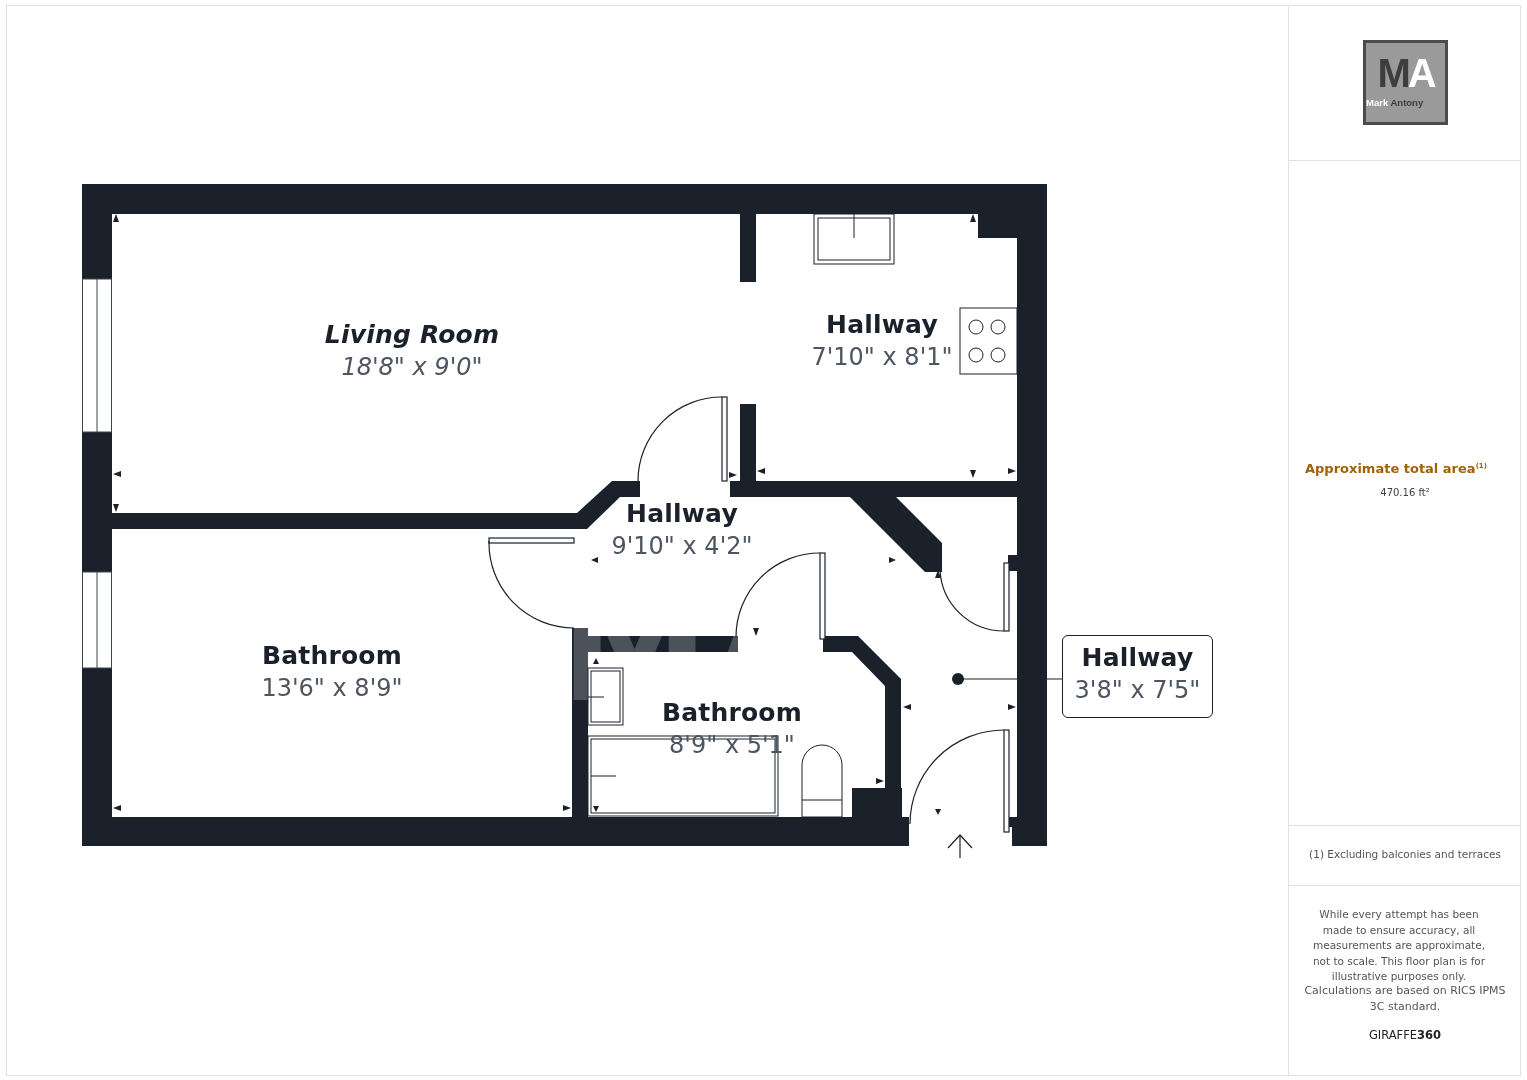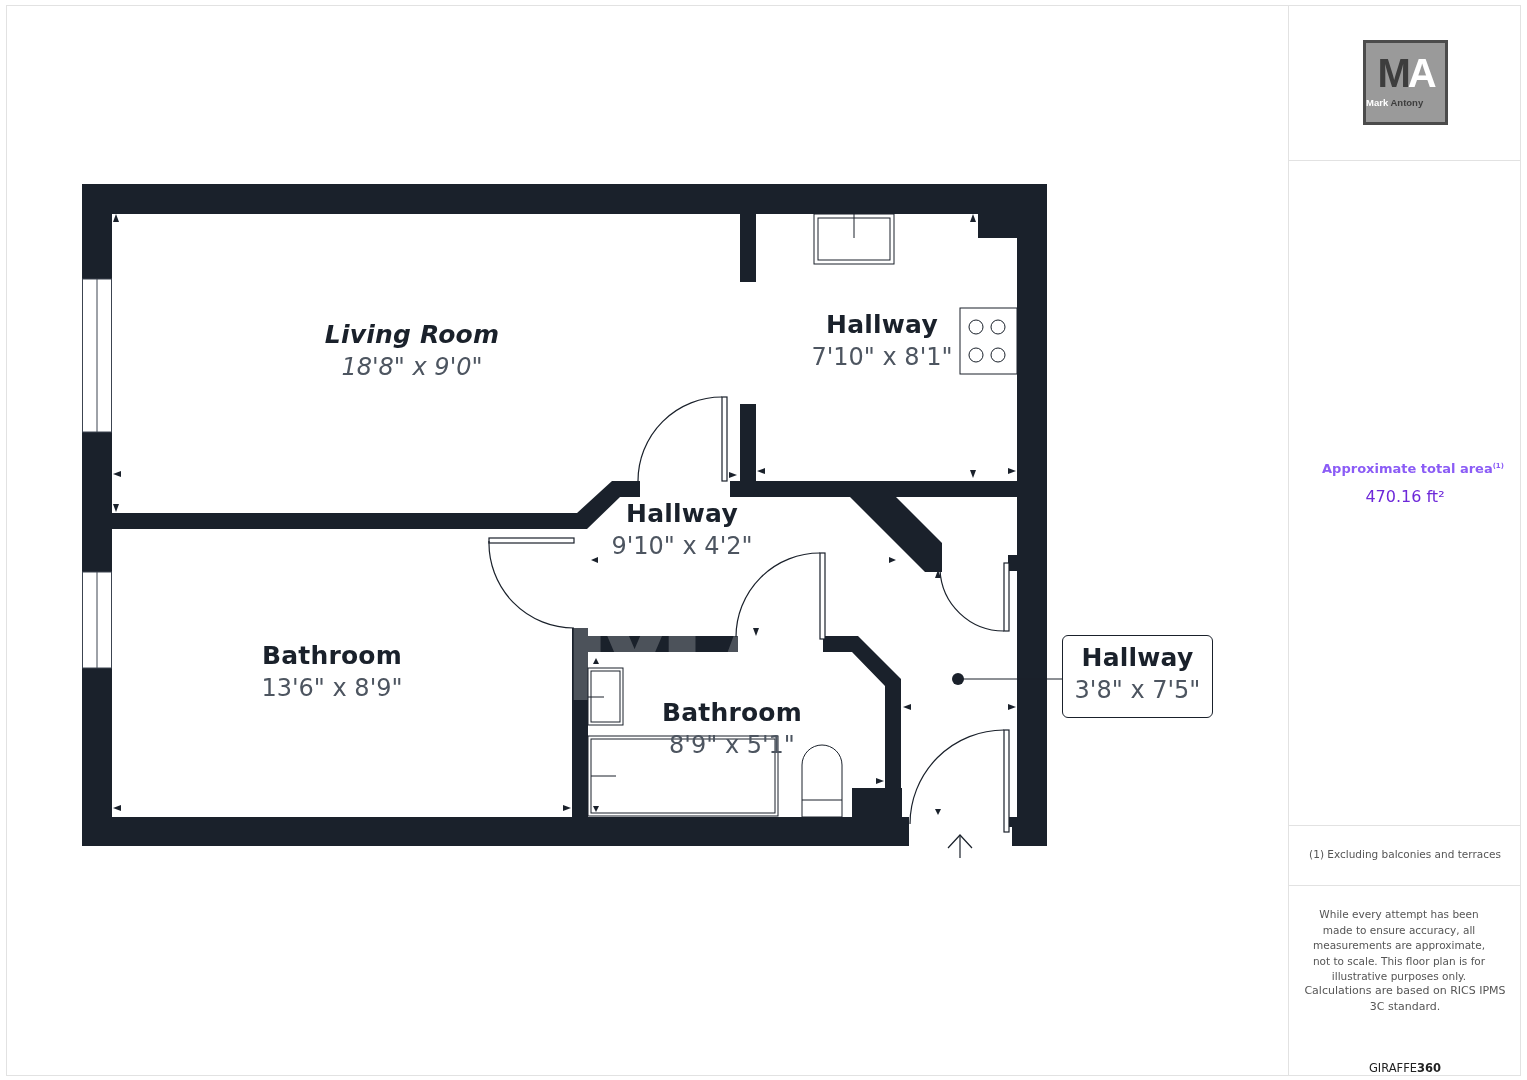--- a/index.html
+++ b/index.html
@@ -14,27 +14,27 @@
   .sidebar { position: absolute; left: 1288px; top: 5px; width: 233px; height: 1071px; border-left: 1px solid #e2e2e2; box-sizing: border-box; }
   .sb-section { position: absolute; left: 0; width: 232px; box-sizing: border-box; border-bottom: 1px solid #e2e2e2; }
   .logo-wrap { position: absolute; left: 74px; top: 35px; width: 85px; height: 85px; background: #4b4b4b; padding: 3px; box-sizing: border-box; }
   .logo-inner { width: 100%; height: 100%; background: #9a9a9a; position: relative; }
   .logo-mono { position: absolute; left: 0; right: 0; top: 10px; text-align: center; font-family: "Liberation Sans", sans-serif; font-weight: bold; font-size: 40px; line-height: 40px; letter-spacing: -3px; }
   .logo-m { color: #3d3d3d; }
   .logo-a { color: #ffffff; }
   .logo-name { position: absolute; left: 0; right: 0; top: 54px; text-align: left; font-family: "Liberation Sans", sans-serif; font-weight: bold; font-size: 9.5px; }
   .logo-name .mk { color: #ffffff; }
   .logo-name .an { color: #3d3d3d; }
-  .area-title { position: absolute; left: 16px; right: 0; top: 456px; text-align: center; font-family: "DejaVu Sans", sans-serif; font-weight: bold; font-size: 13px; color: #8b5cf6; }
+  .area-title { position: absolute; left: 16px; right: 0; top: 456px; text-align: left; font-family: "DejaVu Sans", sans-serif; font-weight: bold; font-size: 13px; color: #a16207; }
   .area-title sup { font-size: 7px; }
-  .area-value { position: absolute; left: 0; right: 0; top: 482px; text-align: center; font-family: "DejaVu Sans", sans-serif; font-size: 16px; color: #6d28d9; }
+  .area-value { position: absolute; left: 0; right: 0; top: 482px; text-align: center; font-family: "DejaVu Sans", sans-serif; font-size: 10px; color: #404040; }
   .footnote { position: absolute; left: 0; right: 0; top: 843px; text-align: center; font-family: "DejaVu Sans", sans-serif; font-size: 10.5px; color: #555; }
   .disclaimer { position: absolute; left: 14px; right: 26px; top: 902px; text-align: center; font-family: "DejaVu Sans", sans-serif; font-size: 10.5px; line-height: 15.5px; color: #555; }
   .calc { position: absolute; left: 14px; right: 14px; top: 978px; text-align: center; font-family: "DejaVu Sans", sans-serif; font-size: 11px; line-height: 15.5px; color: #555; }
-  .brand { position: absolute; left: 0; right: 0; top: 1056px; text-align: center; font-family: "DejaVu Sans", sans-serif; font-size: 11.5px; color: #222; }
+  .brand { position: absolute; left: 0; right: 0; top: 1023px; text-align: center; font-family: "DejaVu Sans", sans-serif; font-size: 11.5px; color: #222; }
   .brand b { font-weight: bold; }
 </style>
 </head>
 <body>
 
 <div class="frame"></div>
 
 <div class="plan-area">
   <svg class="plan-svg" width="1288" height="1080" viewBox="0 0 1288 1080">
     <g fill="#1a212b">

